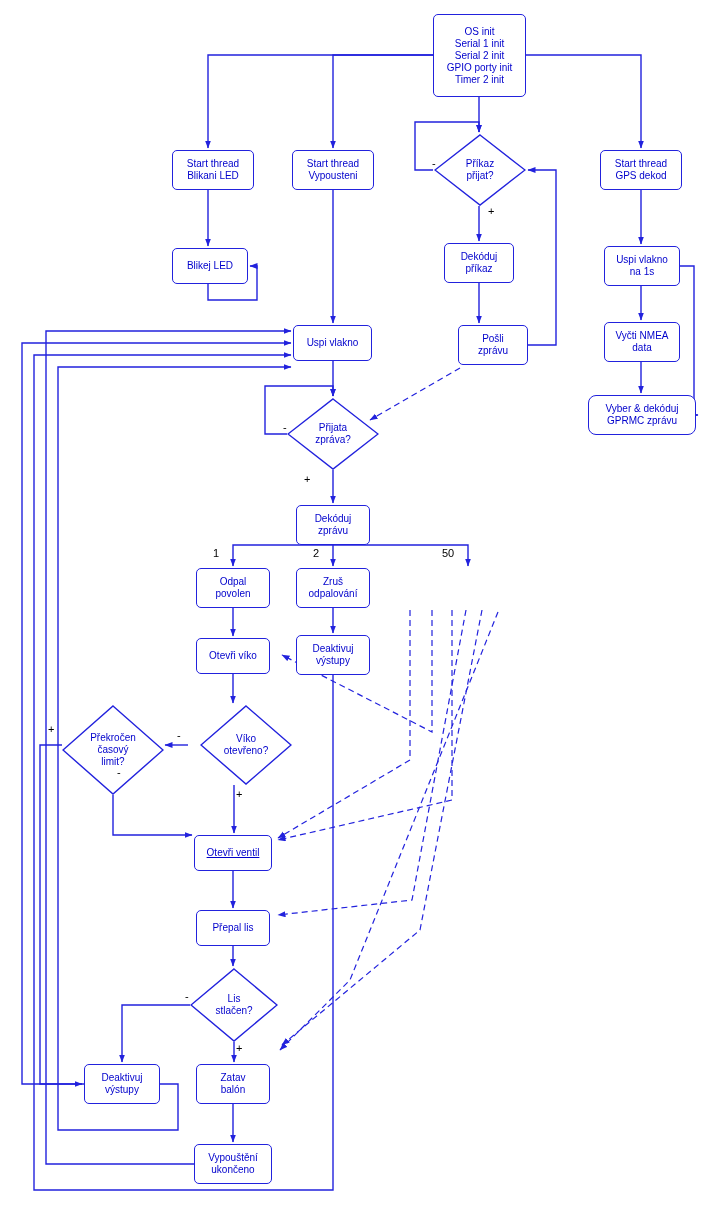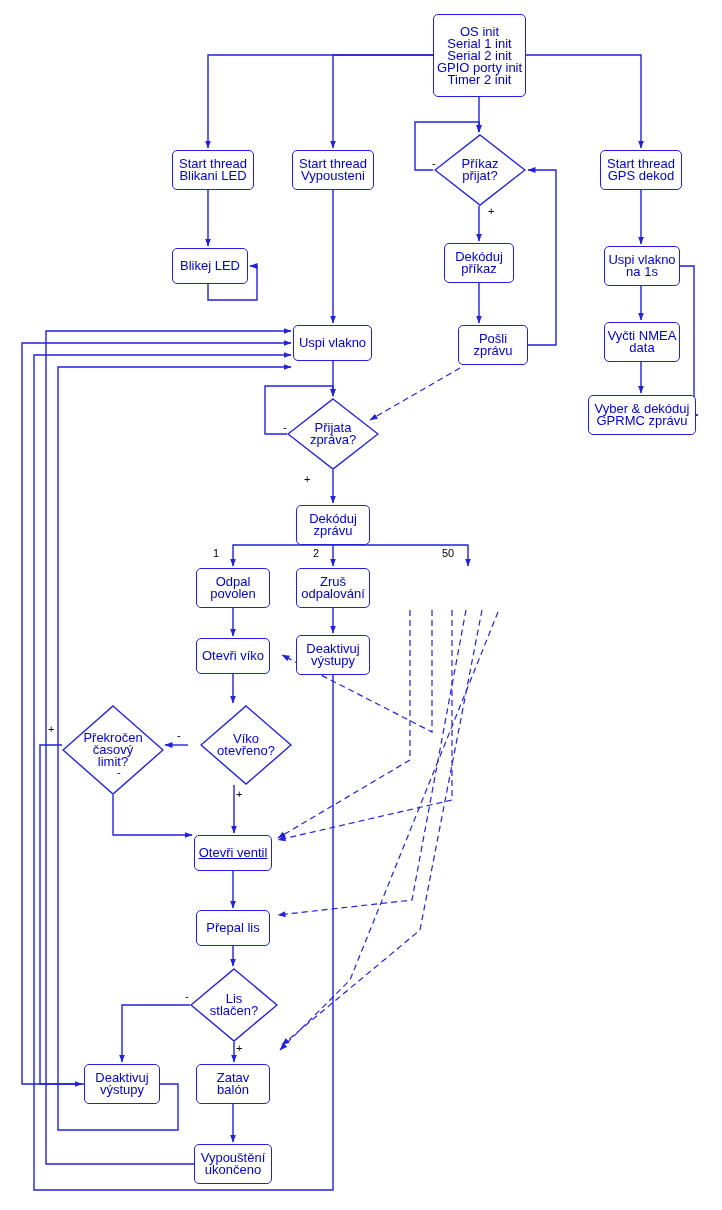--- a/index.html
+++ b/index.html
@@ -21,21 +21,21 @@
     position: absolute;
     left: 0;
     top: 0;
     width: 722px;
     height: 1210px;
   }
   .node {
     position: absolute;
     box-sizing: border-box;
     color: #0000cc;
-    font-size: 13px;
+    font-size: 10px;
     line-height: 12px;
     text-align: center;
     display: flex;
     align-items: center;
     justify-content: center;
     white-space: pre-line;
   }
   .node.box {
     border: 1.3px solid #2222dd;
     border-radius: 5px;
@@ -179,21 +179,21 @@
 data</div>
 
   <div class="node diamond" style="left:287px;top:398px;width:92px;height:72px;">
     <svg class="dshape" viewBox="0 0 92 72">
         <polygon points="46,1 91,36 46,71 1,36" fill="#ffffff" stroke="#2222dd" stroke-width="1.4"></polygon>
       </svg>
     <span class="dlabel">Přijata
 zpráva?</span>
   </div>
 
-  <div class="node box" style="left:588px;top:395px;width:108px;height:40px;">Vyber &amp; dekóduj
+  <div class="node box" style="left:588px;top:395px;width:108px;height:40px;border-radius:8px;">Vyber &amp; dekóduj
 GPRMC zprávu</div>
   <div class="node box" style="left:296px;top:505px;width:74px;height:40px;">Dekóduj
 zprávu</div>
   <div class="node box" style="left:196px;top:568px;width:74px;height:40px;">Odpal
 povolen</div>
   <div class="node box" style="left:296px;top:568px;width:74px;height:40px;">Zruš
 odpalování</div>
   <div class="node box" style="left:196px;top:638px;width:74px;height:36px;">Otevři víko</div>
   <div class="node box" style="left:296px;top:635px;width:74px;height:40px;">Deaktivuj
 výstupy</div>

